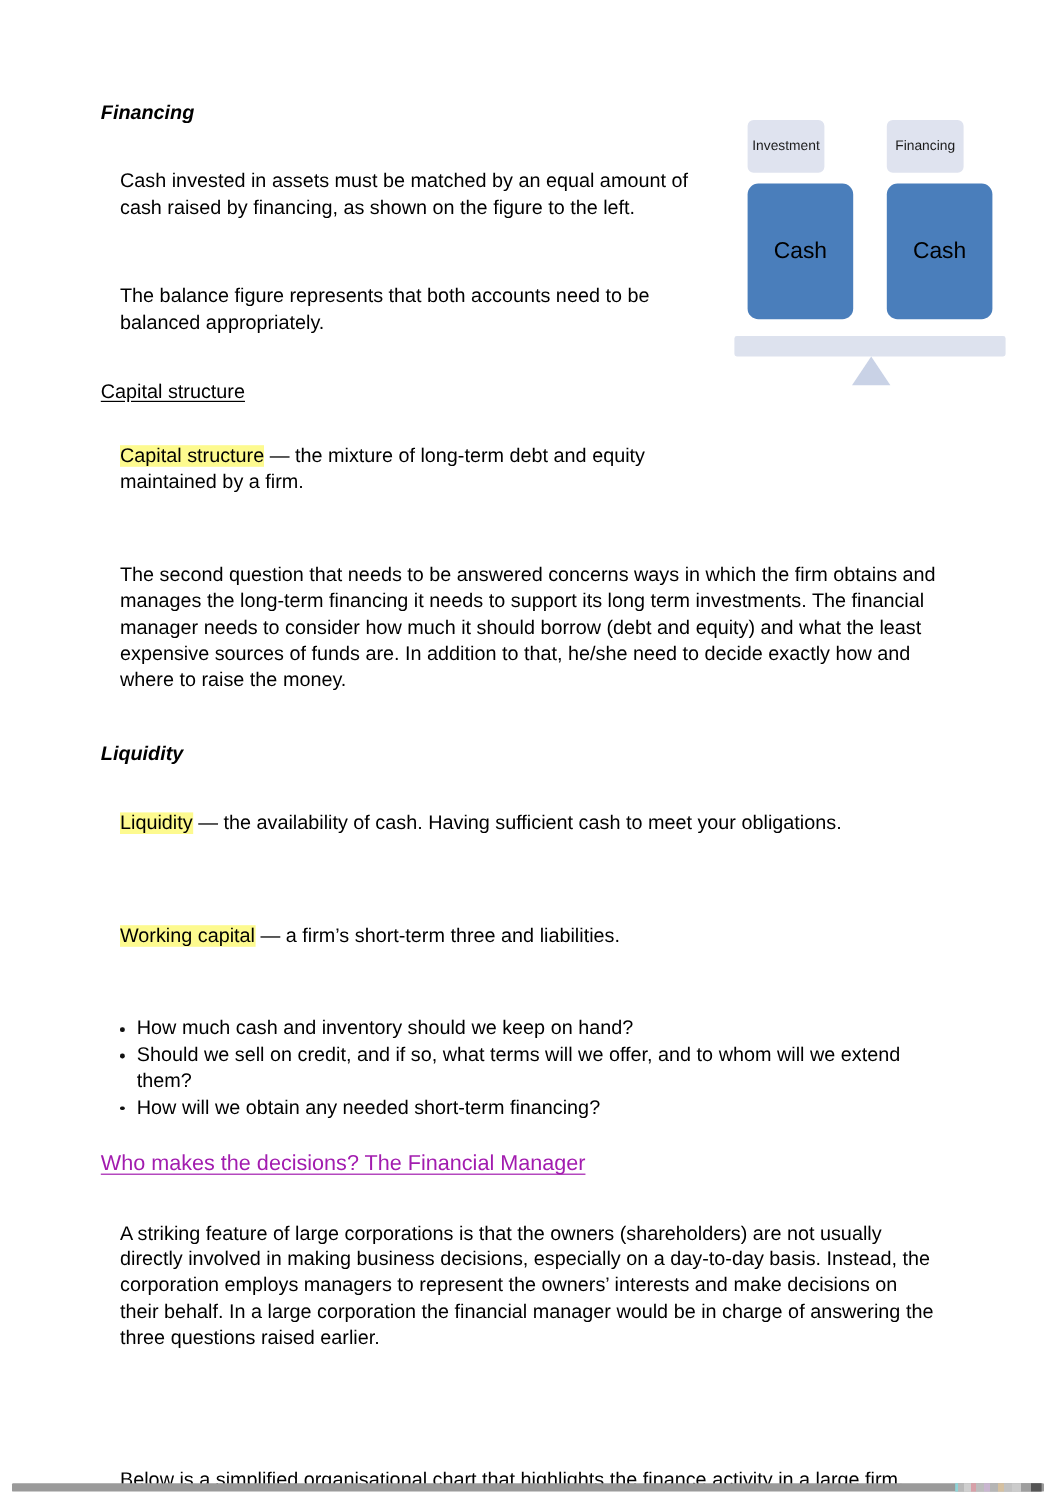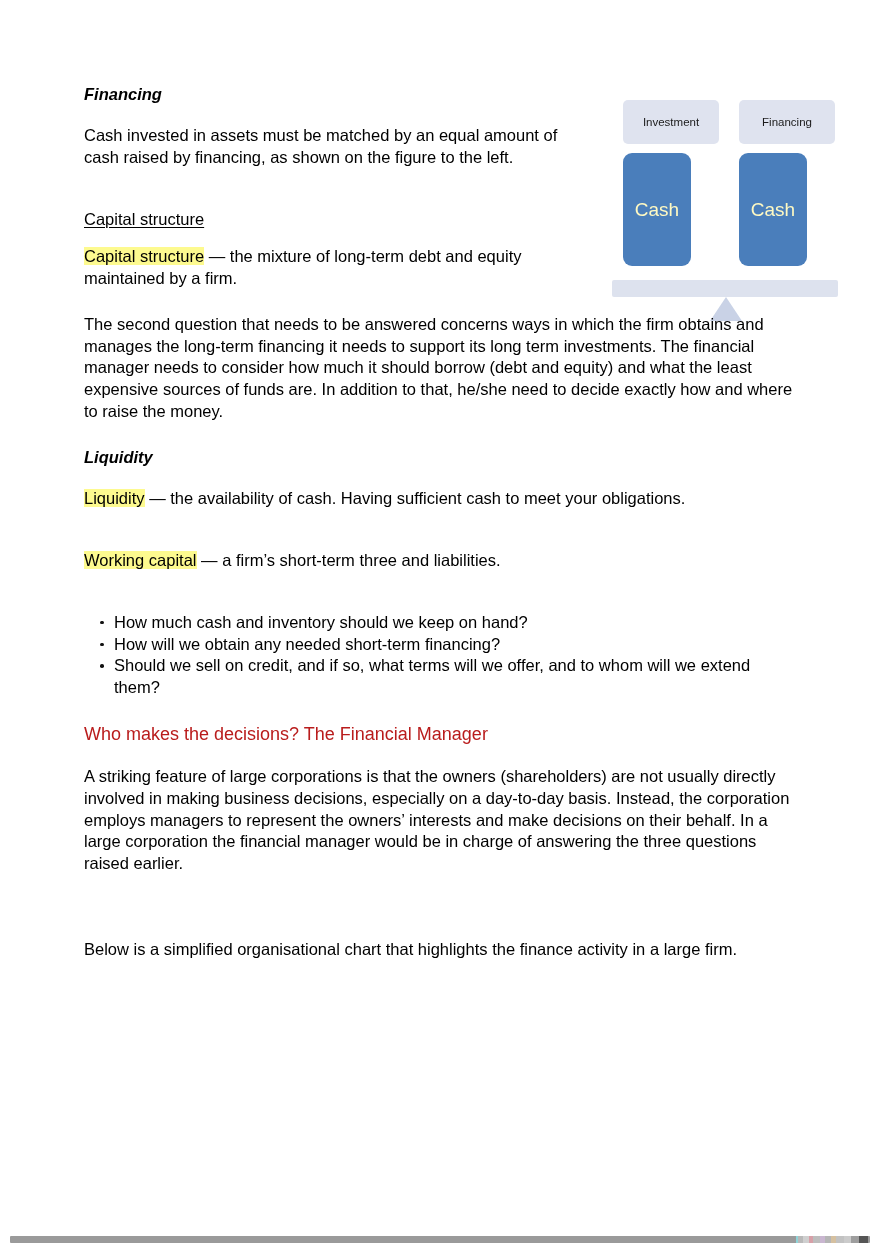--- a/index.html
+++ b/index.html
@@ -37,28 +37,29 @@
   .h-underline {
     font-size: 16.5px;
     line-height: 1.3;
     text-decoration: underline;
     text-underline-offset: 2px;
     margin: 0;
   }
   .h-pink {
     font-size: 18px;
     line-height: 1.3;
-    color: #b91c1c;
+    color: #a21caf;
+    text-decoration: underline;
     text-underline-offset: 3px;
     margin: 0;
   }
   p.para {
     font-size: 16.5px;
     line-height: 1.32;
-    margin: 0;
+    margin: 16px;
   }
   .hl {
     background: #fdfa8f;
   }
   .narrow { width: 500px; }
 
   ul.qlist {
     margin: 0;
     padding: 0 0 0 16px;
     list-style: none;
@@ -94,41 +95,41 @@
     width: 226px;
     height: 230px;
   }
   .pan-col {
     position: absolute;
     width: 84px;
   }
   .pan-col.left  { left: 11px; }
   .pan-col.right { left: 127px; }
   .label-box {
-    width: 96px;
+    width: 64px;
     height: 44px;
     border-radius: 5px;
     background: #dfe3ef;
     display: flex;
     align-items: center;
     justify-content: center;
     font-size: 11.5px;
     color: #1b1b1b;
     box-sizing: border-box;
   }
   .cash-box {
     margin-top: 9px;
-    width: 68px;
+    width: 88px;
     height: 113px;
     border-radius: 9px;
     background: #4a7ebb;
     display: flex;
     align-items: center;
     justify-content: center;
-    color: #fef9c3;
+    color: #000000;
     font-size: 19px;
     box-sizing: border-box;
   }
   .beam {
     position: absolute;
     left: 0;
     top: 180px;
     width: 226px;
     height: 17px;
     background: #dde2ee;
@@ -195,20 +196,21 @@
   </div>
 
   <div class="content">
 
     <div class="h-bi">Financing</div>
 
     <div class="sp-md"></div>
     <p class="para narrow">Cash invested in assets must be matched by an equal amount of cash raised by financing, as shown on the figure to the left.</p>
 
     <div class="sp-md"></div>
+    <p class="para narrow">The balance figure represents that both accounts need to be balanced appropriately.</p>
 
     <div class="sp-md"></div>
     <div class="h-underline">Capital structure</div>
 
     <div class="sp-sm"></div>
     <p class="para narrow"><span class="hl">Capital structure</span><span> — the mixture of long-term debt and equity maintained by a firm.</span></p>
 
     <div class="sp-lg"></div>
     <p class="para">The second question that needs to be answered concerns ways in which the firm obtains and manages the long-term financing it needs to support its long term investments. The financial manager needs to consider how much it should borrow (debt and equity) and what the least expensive sources of funds are. In addition to that, he/she need to decide exactly how and where to raise the money.</p>
 
@@ -221,22 +223,22 @@
     <div class="sp-md"></div>
 
     <div class="sp-md"></div>
     <p class="para"><span class="hl">Working capital</span><span> — a firm’s short-term three and liabilities.</span></p>
 
     <div class="sp-lg"></div>
 
     <div class="sp-sm"></div>
     <ul class="qlist">
       <li>How much cash and inventory should we keep on hand?</li>
+      <li>Should we sell on credit, and if so, what terms will we offer, and to whom will we extend them?</li>
       <li>How will we obtain any needed short-term financing?</li>
-      <li>Should we sell on credit, and if so, what terms will we offer, and to whom will we extend them?</li>
     </ul>
 
     <div class="sp-lg"></div>
     <div class="h-pink">Who makes the decisions? The Financial Manager</div>
 
     <div class="sp-md"></div>
     <p class="para">A striking feature of large corporations is that the owners (shareholders) are not usually directly involved in making business decisions, especially on a day-to-day basis. Instead, the corporation employs managers to represent the owners’ interests and make decisions on their behalf. In a large corporation the financial manager would be in charge of answering the three questions raised earlier.</p>
 
     <div class="sp-md"></div>
 

